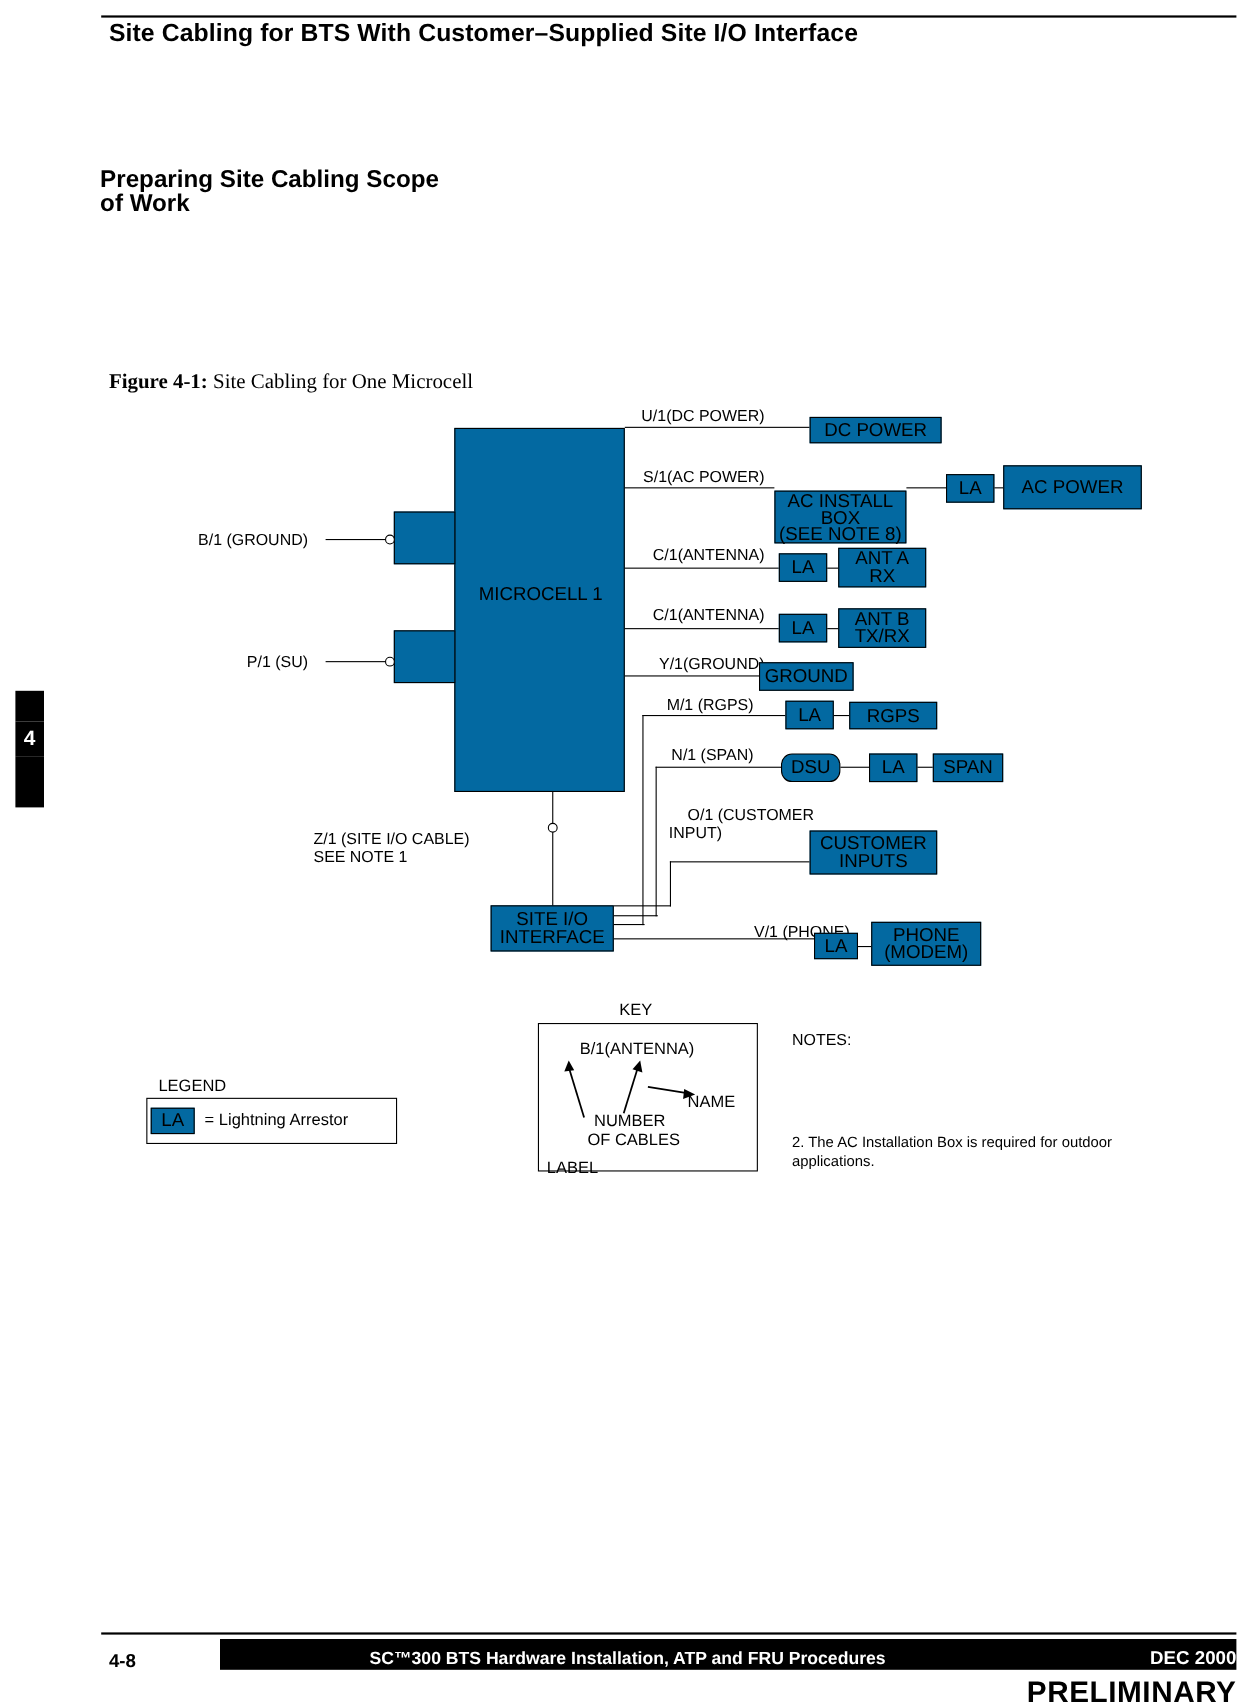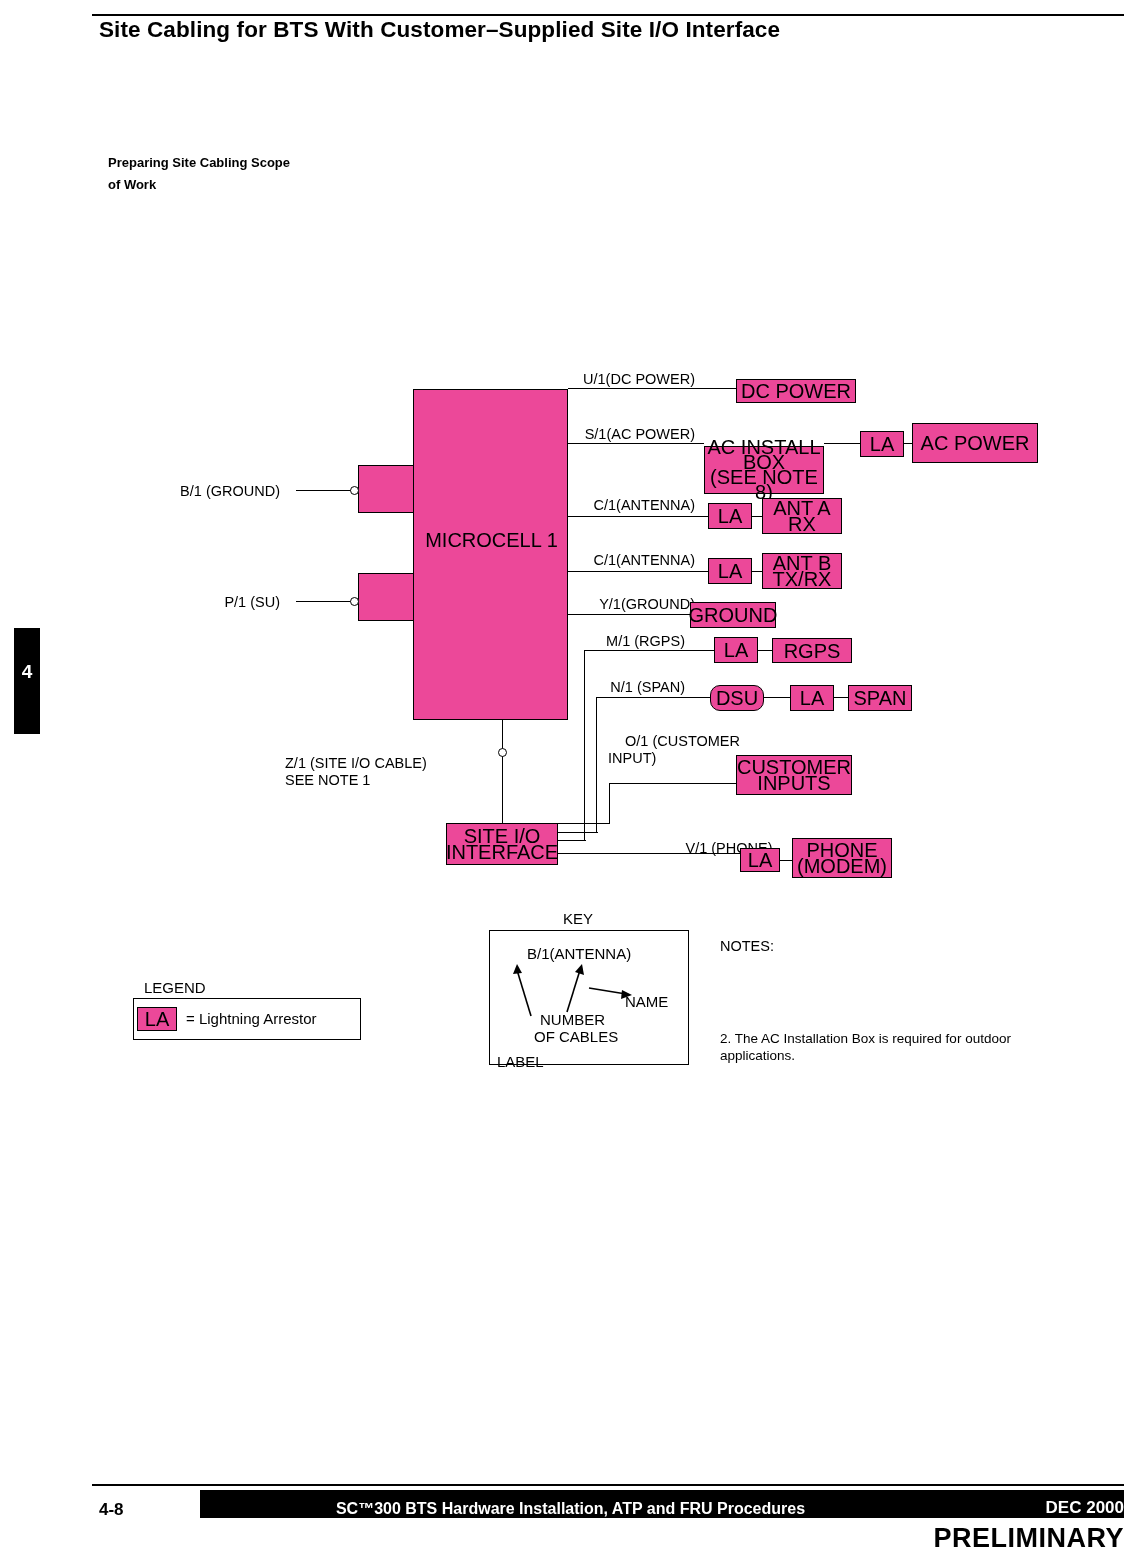--- a/index.html
+++ b/index.html
@@ -15,22 +15,22 @@
 
   
   .hdr-rule { position:absolute; left:92px; top:14px; width:1032px; height:2px; background:#000; }
   .page-title {
     position:absolute; left:99px; top:17px; width:1000px;
     font-size:22.5px; font-weight:bold; letter-spacing:0.1px;
   }
 
   
   .sec-head {
-    position:absolute; left:108px; top:152px; width:330px;
-    font-size:13px; font-weight:bold; line-height:22px;
+    position:absolute; left:91px; top:152px; width:330px;
+    font-size:22px; font-weight:bold; line-height:22px;
   }
 
   
   .body-par {
     position:absolute; left:465px; top:213px; width:615px;
     font-family:"Liberation Serif", serif;
     font-size:18.5px; line-height:26.5px;
   }
 
   
@@ -41,23 +41,23 @@
   }
   .fig-cap b { font-weight:bold; }
 
   
   .tab-top { position:absolute; left:14px; top:628px; width:26px; height:28px; background:#000; }
   .tab-num { position:absolute; left:14px; top:656px; width:26px; height:32px; background:#000;
              color:#fff; font-size:19px; font-weight:bold; text-align:center; line-height:32px; }
   .tab-bot { position:absolute; left:14px; top:688px; width:26px; height:46px; background:#000; }
 
   
-  .box { position:absolute; border:1.4px solid #000; background:#ec4899; box-sizing:border-box;
+  .box { position:absolute; border:1.4px solid #000; background:#0369a1; box-sizing:border-box;
          display:flex; align-items:center; justify-content:center; text-align:center;
-         font-size:20px; line-height:16px; }
+         font-size:17px; line-height:16px; }
   .lbl { position:absolute; font-size:14.5px; line-height:16.5px; white-space:nowrap; }
   .lbl.r { text-align:right; }
   .hline { position:absolute; height:1.4px; background:#000; }
   .vline { position:absolute; width:1.4px; background:#000; }
   .circ { position:absolute; width:9px; height:9px; border:1.4px solid #000; border-radius:50%;
           background:#fff; box-sizing:border-box; }
 
   
   .plainbox { position:absolute; border:1.4px solid #000; box-sizing:border-box; background:#fff; }
   .small { font-size:13.5px; line-height:16.5px; }
@@ -79,20 +79,23 @@
 
   <div class="hdr-rule"></div>
   <div class="page-title">Site Cabling for BTS With Customer–Supplied Site I/O Interface</div>
 
   <div class="sec-head">
     <div>Preparing Site Cabling Scope</div>
     <div>of Work</div>
   </div>
 
 
+  <div class="fig-cap">
+    <b>Figure 4-1:</b><span> Site Cabling for One Microcell</span>
+  </div>
 
   <div class="tab-top"></div>
   <div class="tab-num">4</div>
   <div class="tab-bot"></div>
 
   <div class="box" style="left:413px; top:389px; width:155px; height:331px;">
     <span style="position:absolute; left:0; top:142px; width:155px; text-align:center;">MICROCELL 1</span>
   </div>
 
   <div class="box" style="left:358px; top:465px; width:56px; height:48px;"></div>

